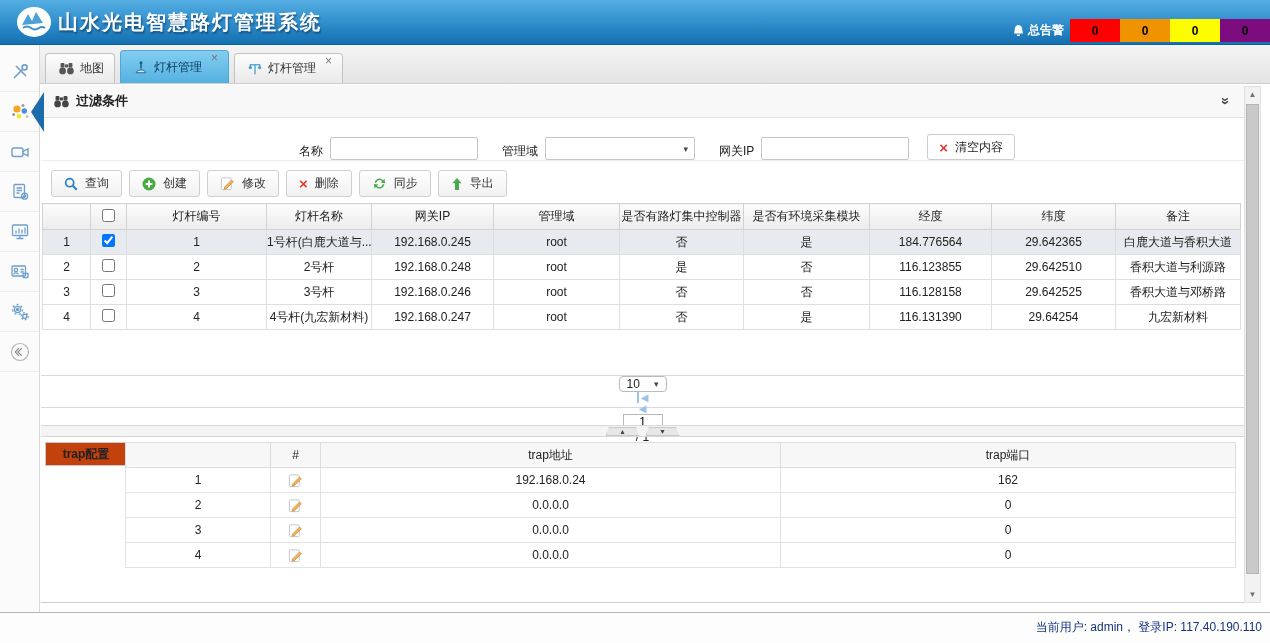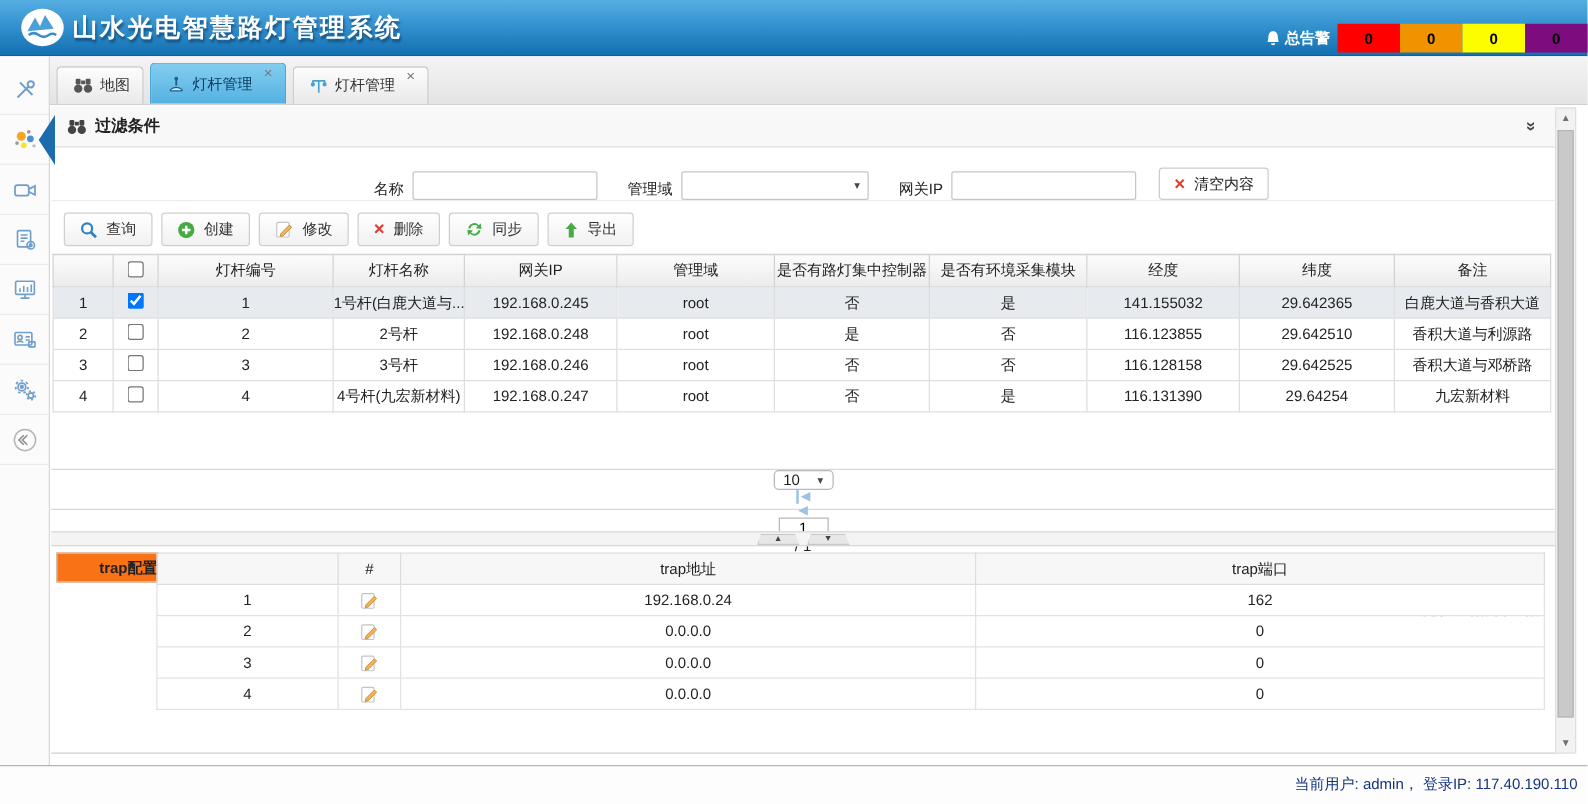--- a/index.html
+++ b/index.html
@@ -78,21 +78,21 @@
   .bar-r { border-right:2px solid #9ec2e6; padding-right:2px; }
   #page-input { width:40px; height:21px; border:1px solid #b9b9b9; text-align:center; margin:0 6px; font-size:12px; }
   #pager-summary { margin-left:auto; color:#222;font-style:italic; }
 
   #splitter { position:absolute; left:0; top:340px; right:0; height:12px; background:#f4f4f4;
     border-top:1px solid #d8d8d8; border-bottom:1px solid #d8d8d8; display:flex; justify-content:center; gap:6px; }
   .split-btn { width:34px; height:9px; margin-top:1px; background:#e7e7e7; border:1px solid #c8c8c8;
     clip-path:polygon(10% 0,90% 0,100% 100%,0 100%); font-size:7px; line-height:8px; text-align:center; color:#444; cursor:pointer; }
 
   #trap-tab { position:absolute; left:4px; top:357px; width:82px; height:24px; border:1px solid #c9c9c9;
-    background:#f97316; font-weight:bold; text-align:right; line-height:22px; }
+    background:#c2410c; font-weight:bold; text-align:center; line-height:22px; }
   table.trap { position:absolute; left:84px; top:357px; border-collapse:collapse; table-layout:fixed; width:1110px; }
   table.trap th { height:25px; background:#f7f7f7; border:1px solid #ddd; font-weight:normal; text-align:center; }
   table.trap td { height:25px; border:1px solid #e2e2e2; text-align:center; background:#fff; }
 
   
   #scrollbar { position:absolute; left:1244px; top:86px; width:17px; height:517px; background:#f2f2f2; border:1px solid #e0e0e0; }
   .sb-arrow { position:absolute; left:0; width:15px; height:15px; text-align:center; font-size:8px; color:#707070; line-height:15px; }
   #sb-up { top:0; } #sb-down { bottom:0; }
   #sb-thumb { position:absolute; left:1px; top:17px; width:13px; height:470px; background:#c9c9c9; border:1px solid #b5b5b5; }
 
@@ -363,21 +363,21 @@
     </tr>
     <tr class="selected">
       <td>1</td>
       <td><input type="checkbox" checked="" style=""></td>
       <td>1</td>
       <td>1号杆(白鹿大道与...</td>
       <td>192.168.0.245</td>
       <td>root</td>
       <td>否</td>
       <td>是</td>
-      <td>141.155032</td>
+      <td>184.776564</td>
       <td>29.642365</td>
       <td>白鹿大道与香积大道</td>
     </tr>
     <tr>
       <td>2</td>
       <td><input type="checkbox" style=""></td>
       <td>2</td>
       <td>2号杆</td>
       <td>192.168.0.248</td>
       <td>root</td>

